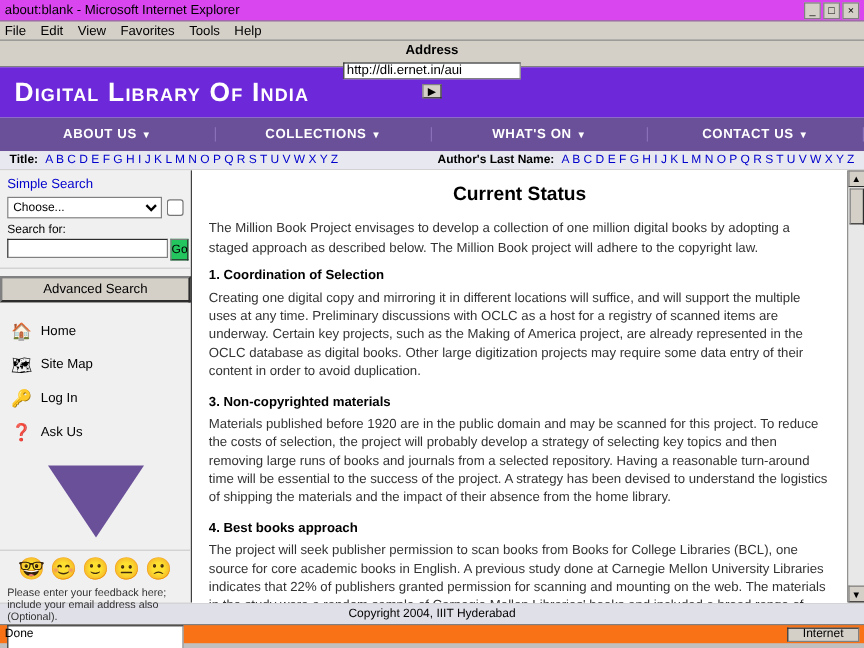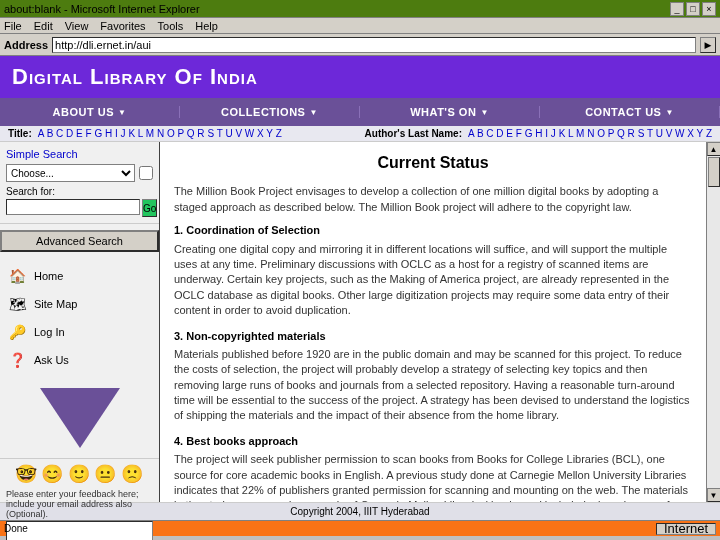--- a/index.html
+++ b/index.html
@@ -1,20 +1,20 @@
 <!DOCTYPE html>
 <html><head>
   <meta charset="utf-8">
   <style>
     * { margin: 0; padding: 0; box-sizing: border-box; }
     body { font-family: Arial, sans-serif; font-size: 11px; background: #c0c0c0; width: 720px; height: 540px; overflow: hidden; }
 
     
     .browser-title-bar {
-      background: #4d7c0f;
+      background: #d946ef;
       height: 18px;
       display: flex;
       align-items: center;
       justify-content: space-between;
       padding: 0 4px;
       border-bottom: 1px solid #808080;
       font-size: 11px;
     }
     .browser-controls { display: flex; gap: 2px; }
     .browser-btn {
@@ -37,20 +37,21 @@
     }
     .menu-item { cursor: pointer; }
     .address-bar {
       background: #d4d0c8;
       height: 22px;
       display: flex;
       align-items: center;
       padding: 2px 4px;
       gap: 4px;
       border-bottom: 1px solid #808080;
+      flex-direction: column;
     }
     .address-label { font-size: 11px; font-weight: bold; }
     .address-input {
       flex: 1;
       height: 16px;
       border: 1px inset #808080;
       font-size: 11px;
       padding: 0 2px;
       background: white;
     }
@@ -330,21 +331,21 @@
       border-top: 1px solid #808080;
       gap: 8px;
     }
     .status-left { flex: 1; }
     .status-right { display: flex; gap: 4px; }
     .status-indicator {
       width: 60px; height: 12px;
       background: #d4d0c8;
       border: 1px inset #808080;
       display: flex; align-items: center; justify-content: center;
-      font-size: 13px;
+      font-size: 10px;
     }
   </style>
 </head>
 <body>
 
 <div class="browser-title-bar">
   <span>about:blank - Microsoft Internet Explorer</span>
   <div class="browser-controls">
     <div class="browser-btn">_</div>
     <div class="browser-btn">□</div>

